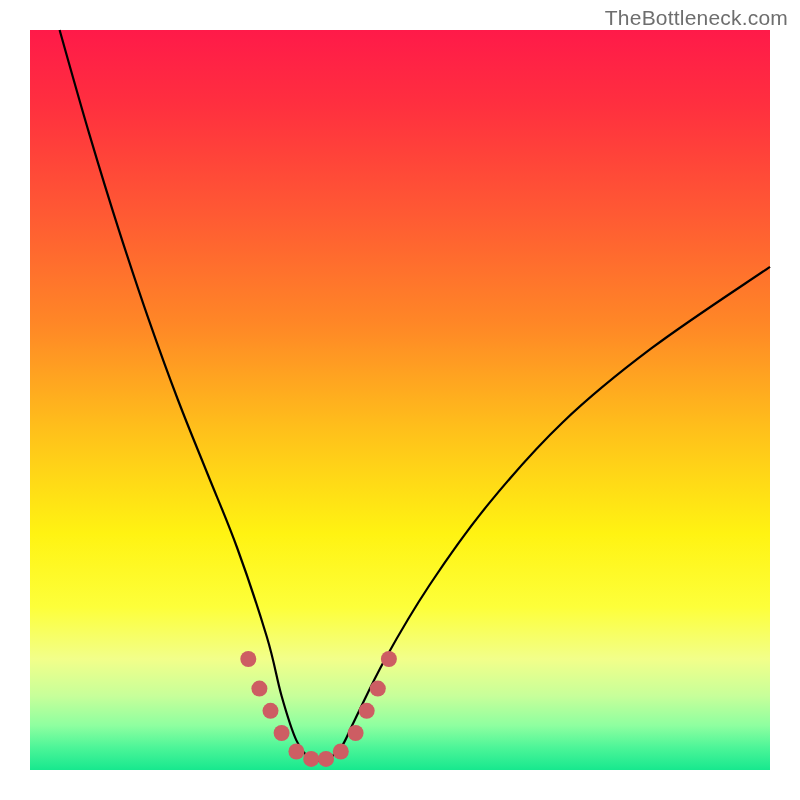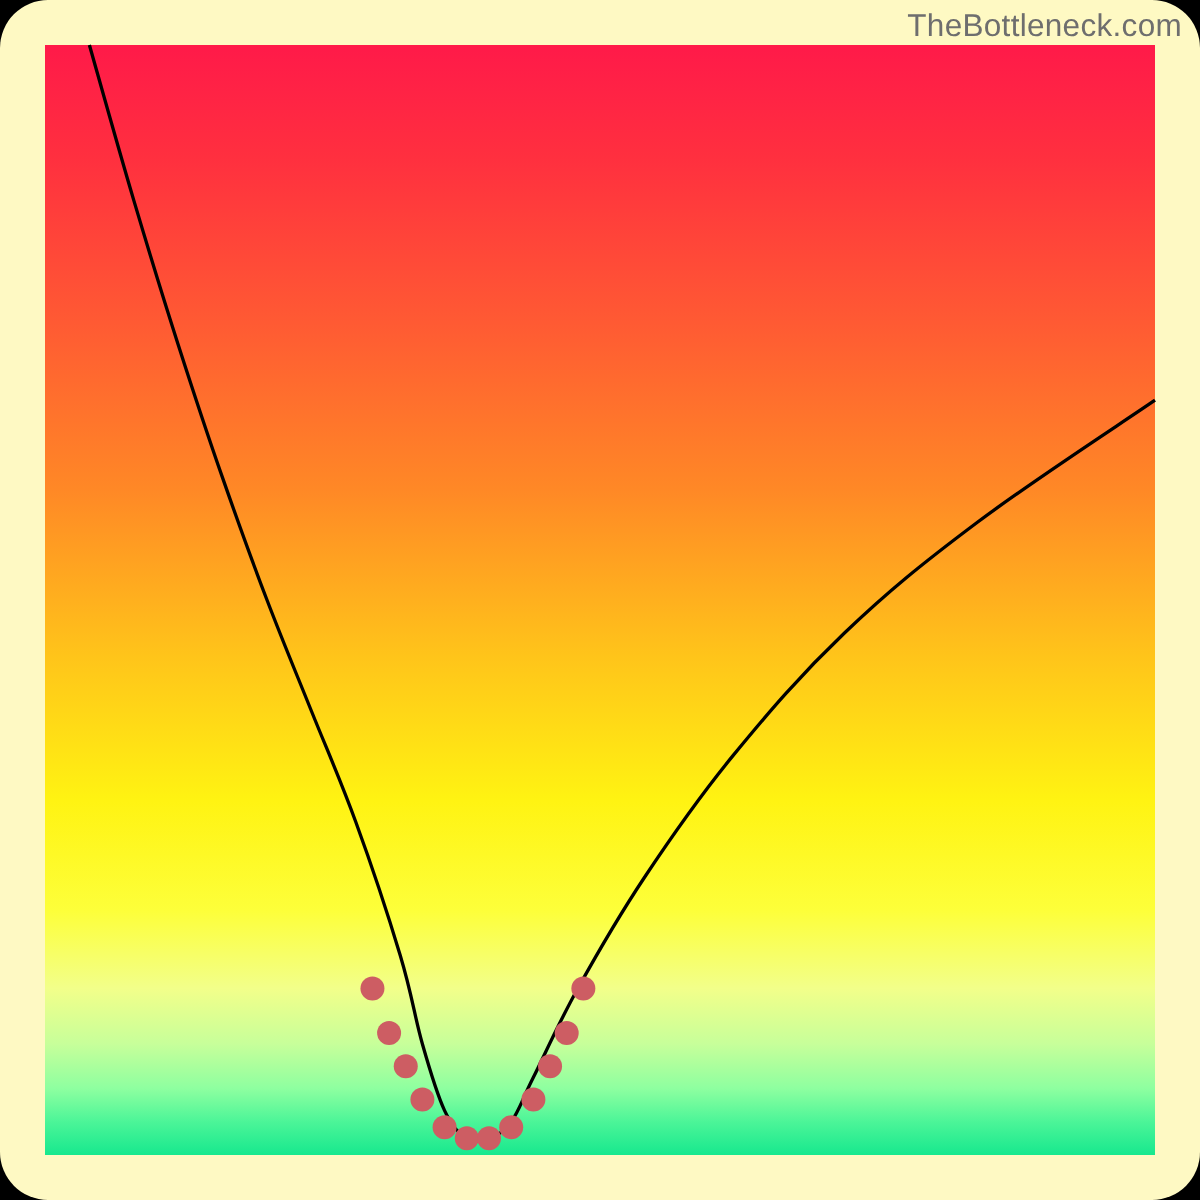--- a/index.html
+++ b/index.html
@@ -10,22 +10,21 @@
     background: #000;
     overflow: hidden;
     font-family: Arial, Helvetica, sans-serif;
   }
   .frame {
     position: absolute;
     left: 0;
     top: 0;
     width: 800px;
     height: 800px;
-    background: #fef9c3;
-    border-radius: 32px;
+    background: #ffffff;
   }
   .plot-area {
     position: absolute;
     left: 30px;
     top: 30px;
     width: 740px;
     height: 740px;
   }
   .gradient {
     position: absolute;

